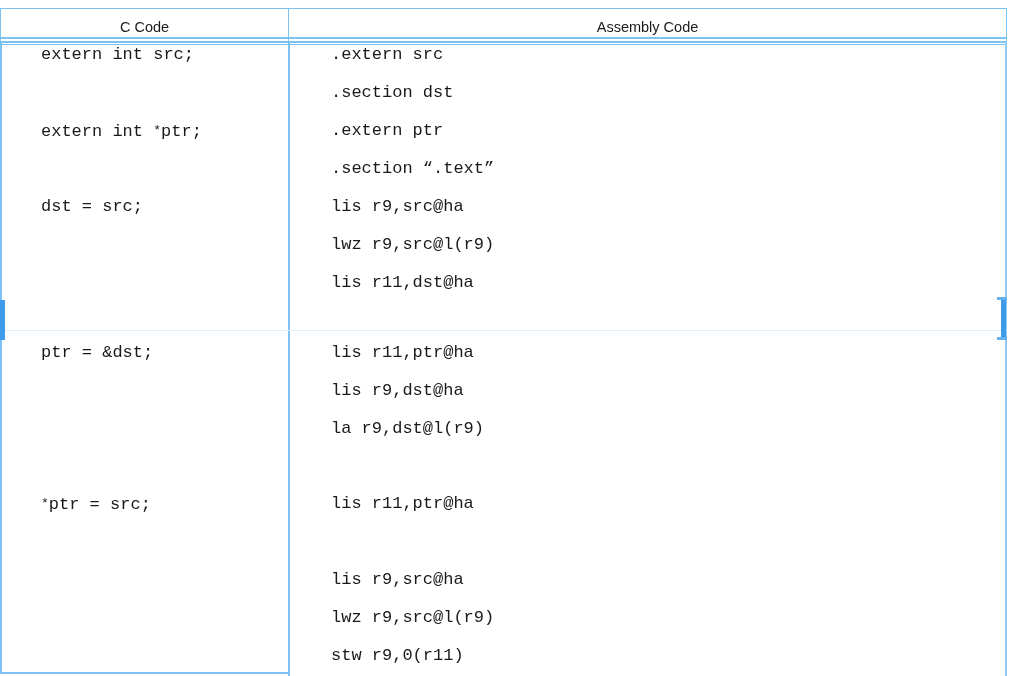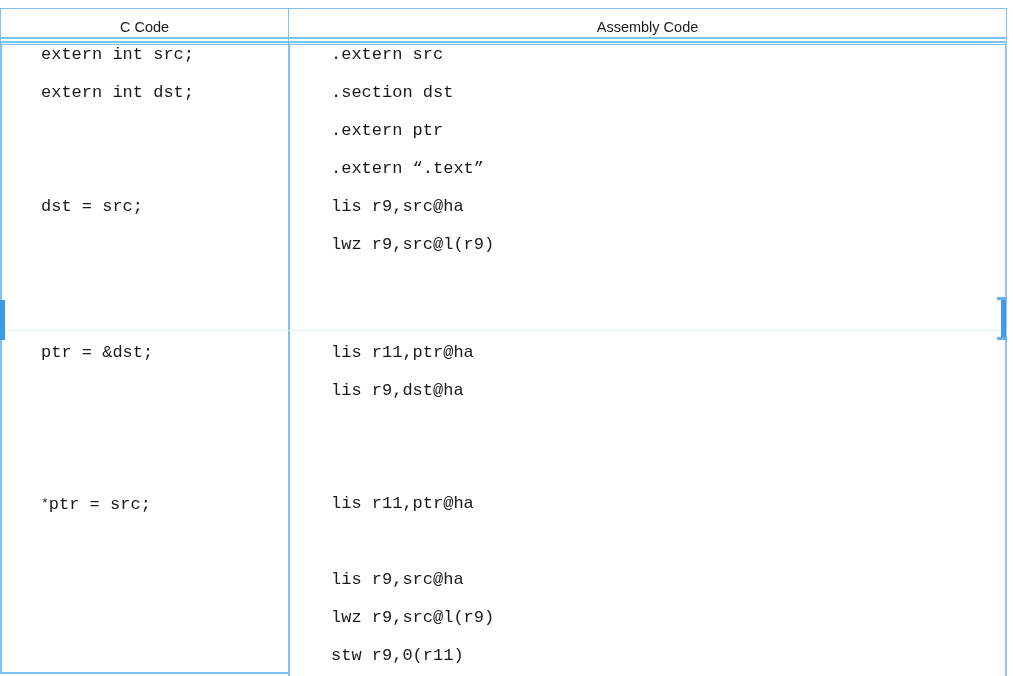--- a/index.html
+++ b/index.html
@@ -187,45 +187,47 @@
 
     <div class="row-sep"></div>
 
     <div class="edge-handle l"></div>
     <div class="edge-handle r"></div>
     <div class="edge-tick r1"></div>
     <div class="edge-tick r2"></div>
 
     <div class="code-col left" id="c-col">
         <div class="code-line" style="top: 4px;">extern int src;</div>
-        <div class="code-line" style="top: 42px;">extern int dst;</div>
+        <div class="code-line" style="top: 80px;">extern int <span class="star-sup">*</span>ptr;</div>
         <div class="code-line blank" style="top: 118px;">&nbsp;</div>
         <div class="code-line" style="top: 156px;">dst = src;</div>
         <div class="code-line blank" style="top: 194px;">&nbsp;</div>
         <div class="code-line blank" style="top: 232px;">&nbsp;</div>
         <div class="code-line blank" style="top: 270px;">&nbsp;</div>
         <div class="code-line" style="top: 302px;">ptr = &amp;dst;</div>
         <div class="code-line blank" style="top: 340px;">&nbsp;</div>
         <div class="code-line blank" style="top: 378px;">&nbsp;</div>
         <div class="code-line blank" style="top: 416px;">&nbsp;</div>
         <div class="code-line" style="top: 453px;"><span class="star-sup">*</span>ptr = src;</div>
         <div class="code-line blank" style="top: 491px;">&nbsp;</div>
         <div class="code-line blank" style="top: 529px;">&nbsp;</div>
         <div class="code-line blank" style="top: 567px;">&nbsp;</div>
         <div class="code-line blank" style="top: 605px;">&nbsp;</div>
       </div>
     <div class="code-col right" id="asm-col">
         <div class="code-line" style="top: 4px;">.extern src</div>
         <div class="code-line" style="top: 42px;">.section dst</div>
         <div class="code-line" style="top: 80px;">.extern ptr</div>
-        <div class="code-line" style="top: 118px;">.extern “.text”</div>
+        <div class="code-line" style="top: 118px;">.section “.text”</div>
         <div class="code-line" style="top: 156px;">lis r9,src@ha</div>
         <div class="code-line" style="top: 194px;">lwz r9,src@l(r9)</div>
+        <div class="code-line" style="top: 232px;">lis r11,dst@ha</div>
         <div class="code-line" style="top: 302px;">lis r11,ptr@ha</div>
         <div class="code-line" style="top: 340px;">lis r9,dst@ha</div>
+        <div class="code-line" style="top: 378px;">la r9,dst@l(r9)</div>
         <div class="code-line" style="top: 453px;">lis r11,ptr@ha</div>
         <div class="code-line" style="top: 529px;">lis r9,src@ha</div>
         <div class="code-line" style="top: 567px;">lwz r9,src@l(r9)</div>
         <div class="code-line" style="top: 605px;">stw r9,0(r11)</div>
       </div>
   </div>
 
 </div>
 
 </body></html>

